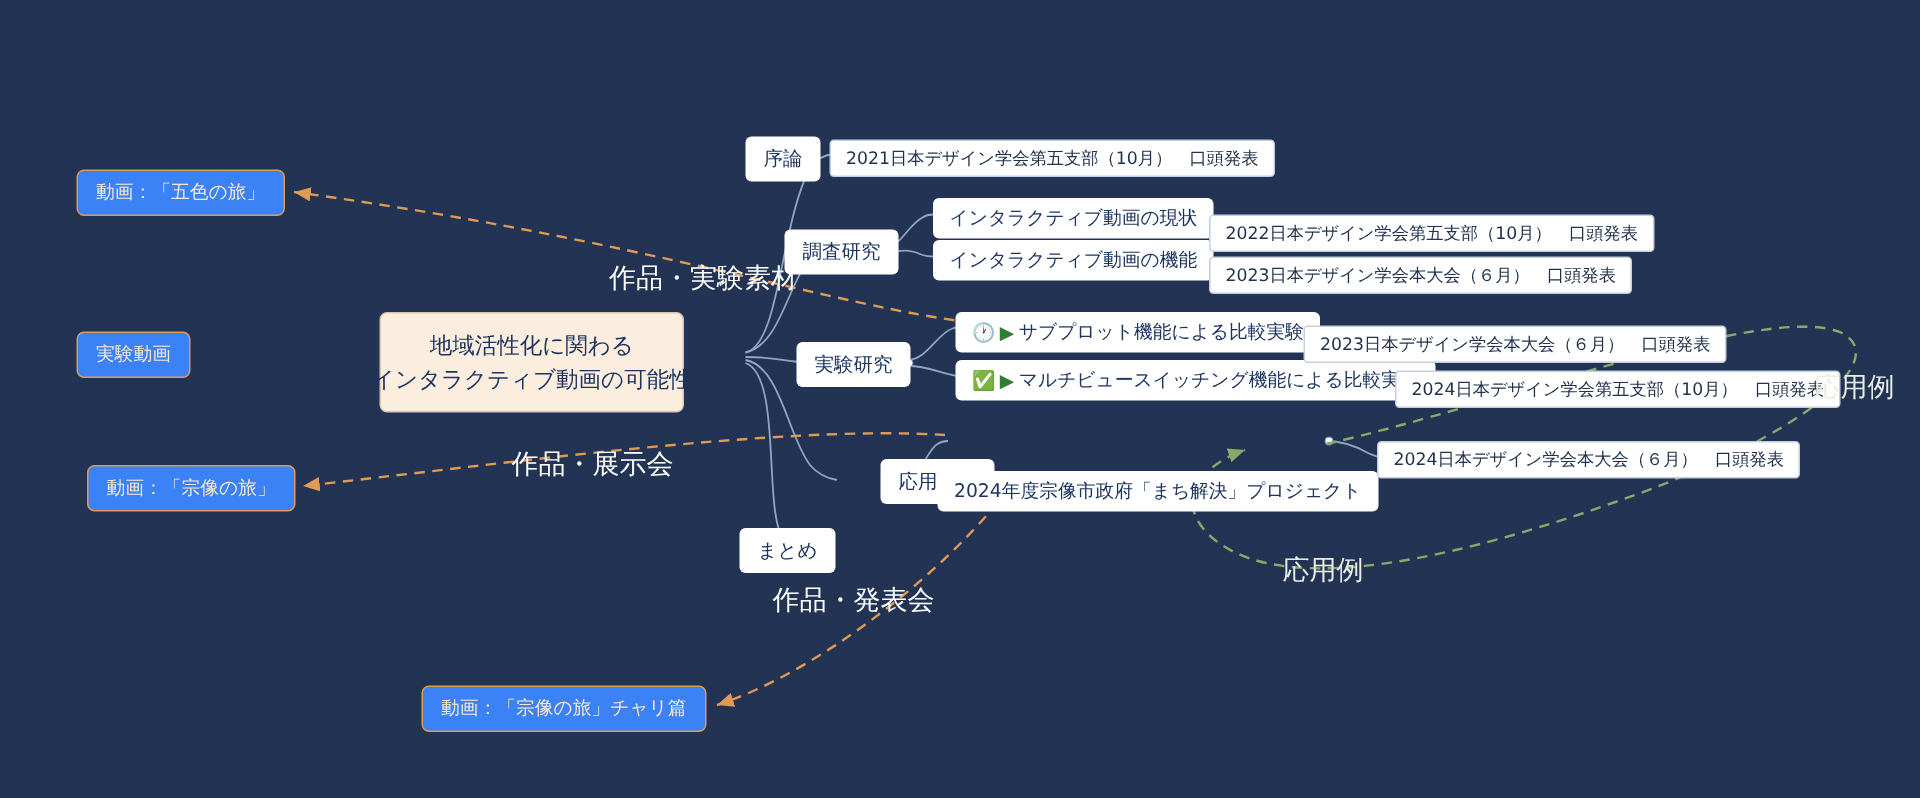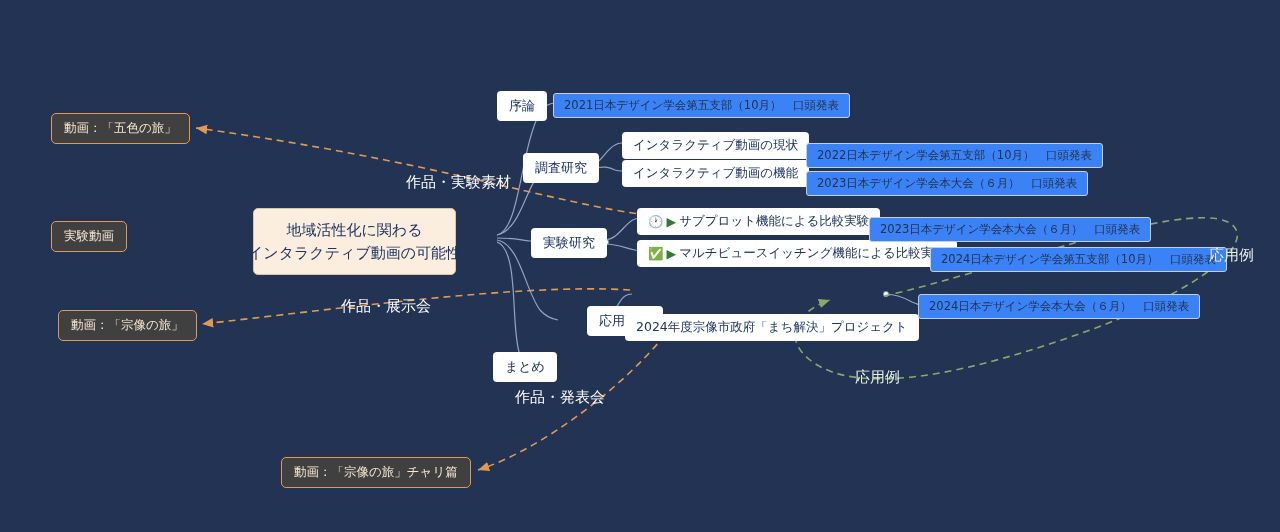--- a/index.html
+++ b/index.html
@@ -62,41 +62,41 @@
   
   .lvl2 {
     background: #ffffff;
     color: #1d3461;
     font-size: 12.5px;
     border-radius: 4px;
     padding: 5px 11px;
   }
   
   .leaf {
-    background: #3b82f6;
+    background: #ffffff;
     color: #22324d;
     font-size: 11.5px;
     border-radius: 3px;
     padding: 4px 10px;
     border: 1px solid #c3cfe0;
   }
   
   .artifact {
-    background: #404040;
+    background: #3b82f6;
     color: #f7e7d2;
     font-size: 12.5px;
     border: 1.6px solid #e09a54;
     border-radius: 5px;
     padding: 6px 12px;
   }
   
   .edge-label {
     position: absolute;
     color: #ffffff;
-    font-size: 15px;
+    font-size: 18px;
     white-space: nowrap;
   }
   .edge-label.green {
     color: #e8eee2;
   }
   .badge {
     display: inline-flex;
     align-items: center;
     margin-right: 3px;
   }

